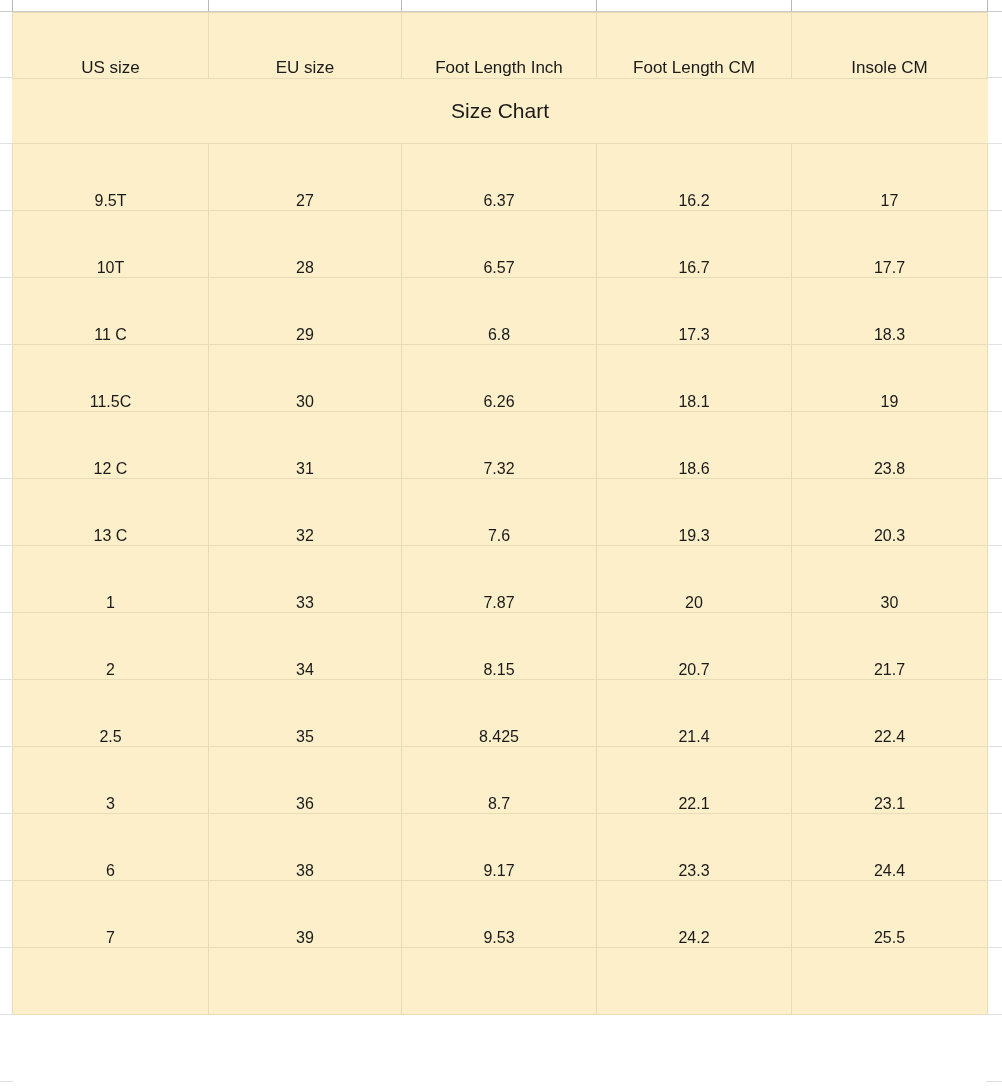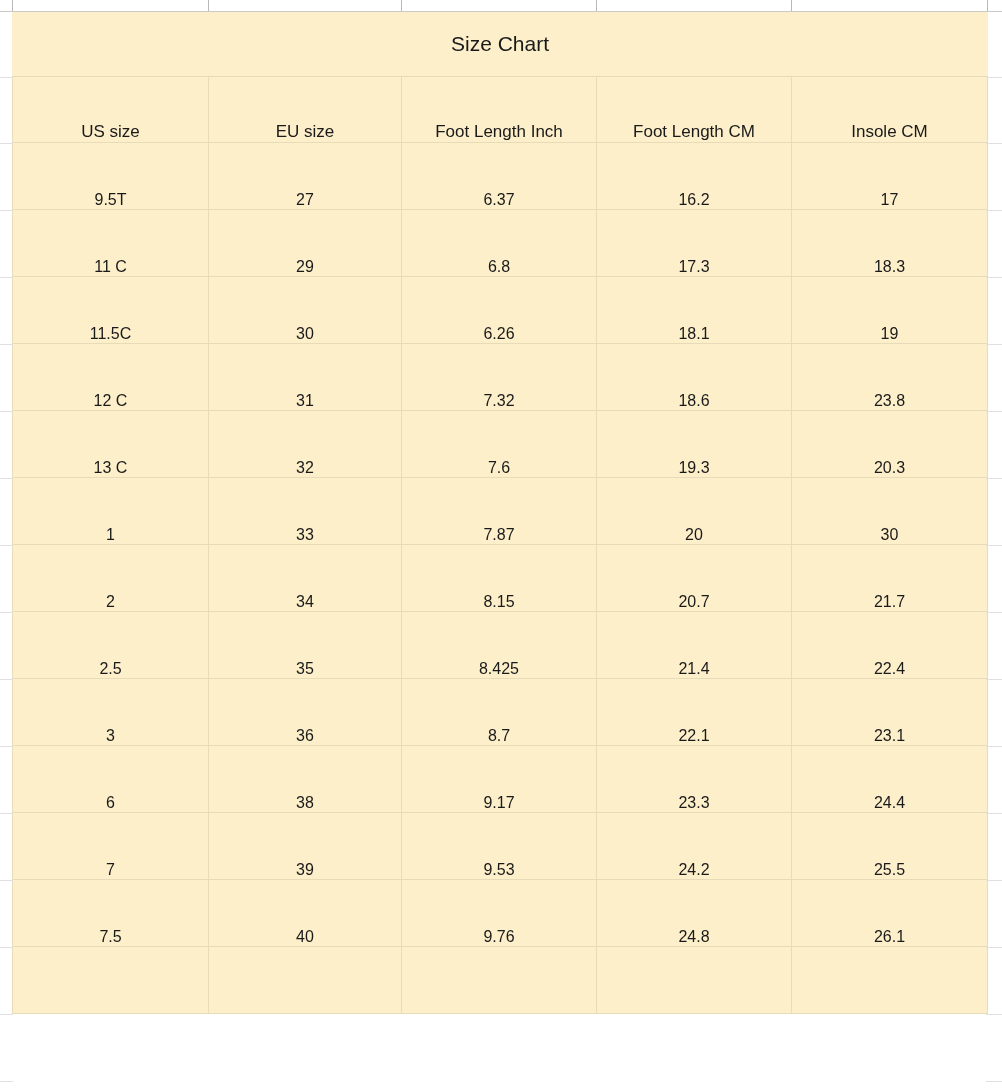--- a/index.html
+++ b/index.html
@@ -123,37 +123,44 @@
   <table id="chart-table">
     <colgroup>
       <col class="c0">
         <col class="c1">
         <col class="c2">
         <col class="c3">
         <col class="c4">
     </colgroup>
     <tbody id="table-body">
         <tr>
-          <td class="title-cell" colspan="5">Size Chart</td>
-        </tr>
-        <tr>
           <td class="header-cell">US size</td>
           <td class="header-cell">EU size</td>
           <td class="header-cell">Foot Length Inch</td>
           <td class="header-cell">Foot Length CM</td>
           <td class="header-cell">Insole CM</td>
         </tr>
         <tr>
+          <td class="title-cell" colspan="5">Size Chart</td>
+        </tr>
+        <tr>
           <td class="data-cell">9.5T</td>
           <td class="data-cell">27</td>
           <td class="data-cell">6.37</td>
           <td class="data-cell">16.2</td>
           <td class="data-cell">17</td>
         </tr>
         <tr>
+          <td class="data-cell">10T</td>
+          <td class="data-cell">28</td>
+          <td class="data-cell">6.57</td>
+          <td class="data-cell">16.7</td>
+          <td class="data-cell">17.7</td>
+        </tr>
+        <tr>
           <td class="data-cell">11 C</td>
           <td class="data-cell">29</td>
           <td class="data-cell">6.8</td>
           <td class="data-cell">17.3</td>
           <td class="data-cell">18.3</td>
         </tr>
         <tr>
           <td class="data-cell">11.5C</td>
           <td class="data-cell">30</td>
           <td class="data-cell">6.26</td>
@@ -208,27 +215,20 @@
           <td class="data-cell">9.17</td>
           <td class="data-cell">23.3</td>
           <td class="data-cell">24.4</td>
         </tr>
         <tr>
           <td class="data-cell">7</td>
           <td class="data-cell">39</td>
           <td class="data-cell">9.53</td>
           <td class="data-cell">24.2</td>
           <td class="data-cell">25.5</td>
-        </tr>
-        <tr>
-          <td class="data-cell">7.5</td>
-          <td class="data-cell">40</td>
-          <td class="data-cell">9.76</td>
-          <td class="data-cell">24.8</td>
-          <td class="data-cell">26.1</td>
         </tr>
         <tr>
           <td class="data-cell"></td>
           <td class="data-cell"></td>
           <td class="data-cell"></td>
           <td class="data-cell"></td>
           <td class="data-cell"></td>
         </tr>
       </tbody>
   </table>

